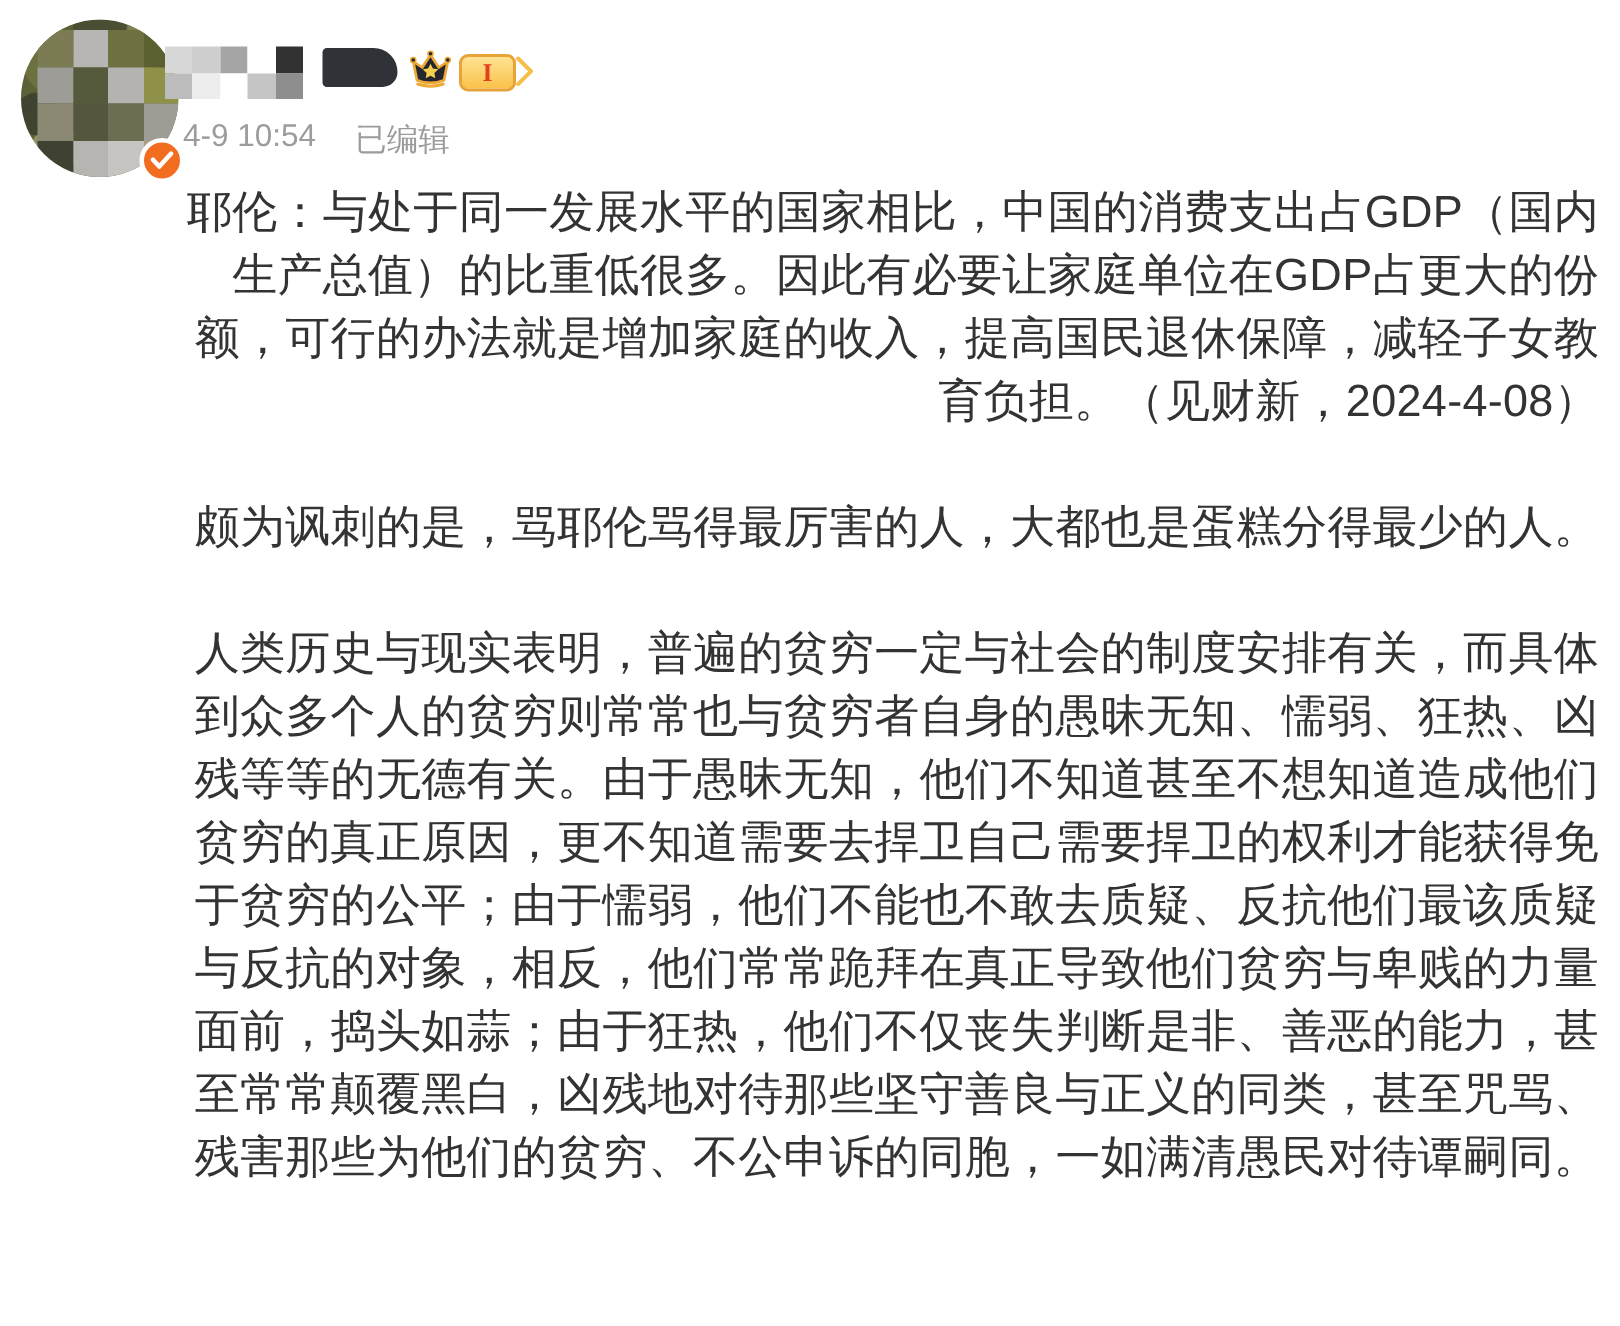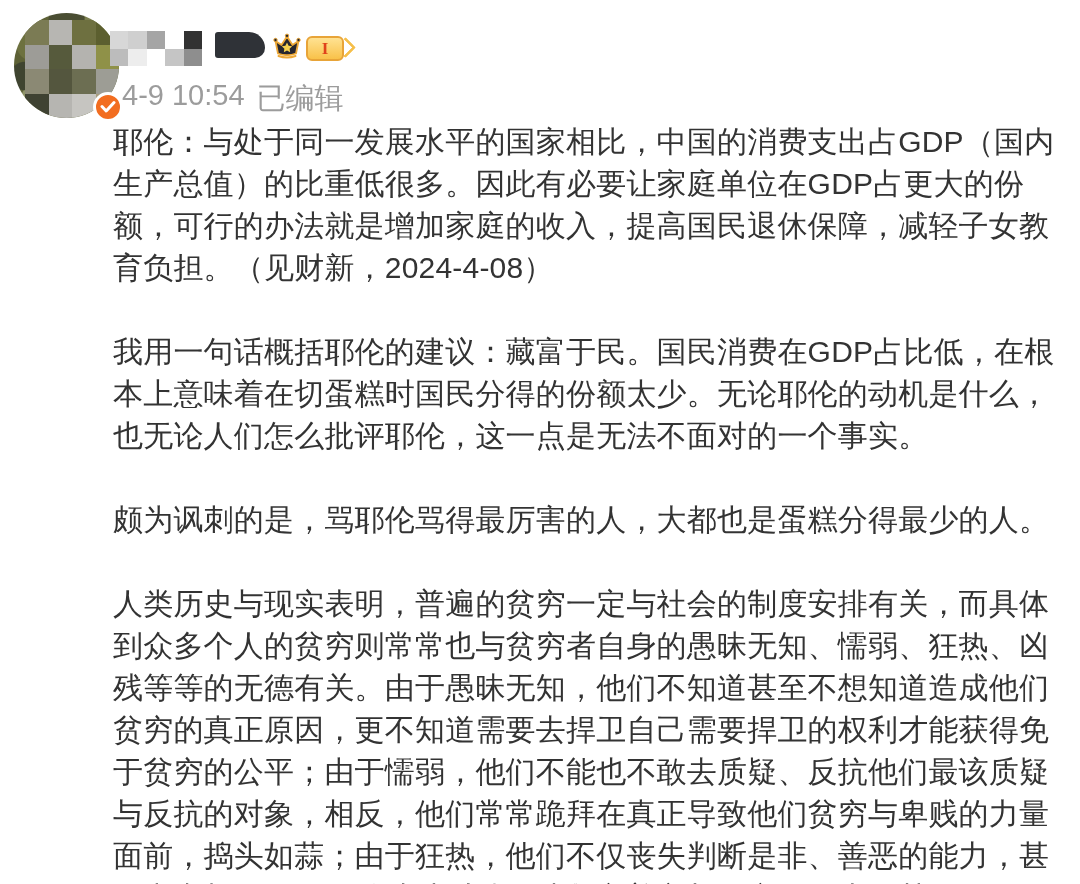--- a/index.html
+++ b/index.html
@@ -48,28 +48,28 @@
   .vip-badge::after{
     content:'';position:absolute;right:-11px;top:2px;width:12px;height:12px;
     border-top:3px solid #f6bf4a;border-right:3px solid #f6bf4a;border-radius:2px;
     transform:rotate(45deg);
   }
   .vip-letter{
     font-family:"Liberation Serif","DejaVu Serif",serif;font-size:17px;font-weight:bold;
     color:#e0421b;line-height:1;
   }
   .meta{
-    position:absolute;left:122px;top:79px;font-size:29px;color:#9c9c9c;
-    display:flex;gap:12px;white-space:nowrap;
+    position:absolute;left:122px;top:79px;font-size:21px;color:#9c9c9c;
+    display:flex;gap:26px;white-space:nowrap;
   }
   
   .post-body{position:absolute;left:113px;top:121px;width:953px;}
   .post-body p{
     margin:0 0 42px 0;font-size:30px;line-height:42px;color:#333333;
-    letter-spacing:0.2px;word-break:break-all;
+    letter-spacing:0.2px;word-break:break-all;text-align:right;
   }
   .post-body p:last-child{margin-bottom:0;}
 </style>
 </head>
 <body>
 
 <div>
 
   <div class="avatar-wrap">
     <div class="avatar-img">
@@ -128,18 +128,17 @@
     </span>
   </div>
 
   <div class="meta">
     <span>4-9 10:54</span>
     <span>已编辑</span>
   </div>
 
   <div class="post-body">
     <p>耶伦：与处于同一发展水平的国家相比，中国的消费支出占GDP（国内生产总值）的比重低很多。因此有必要让家庭单位在GDP占更大的份额，可行的办法就是增加家庭的收入，提高国民退休保障，减轻子女教育负担。（见财新，2024-4-08）</p>
-    <p>我用一句话概括耶伦的建议：藏富于民。国民消费在GDP占比低，在根本上意味着在切蛋糕时国民分得的份额太少。无论耶伦的动机是什么，也无论人们怎么批评耶伦，这一点是无法不面对的一个事实。</p>
     <p>颇为讽刺的是，骂耶伦骂得最厉害的人，大都也是蛋糕分得最少的人。</p>
     <p><span>人类历史与现实表明，普遍的贫穷一定与社会的制度安排有关，而具体到众多个人的贫穷则常常也与贫穷者自身的愚昧无知、懦弱、狂热、凶残等等的无德有关。由于愚昧无知，他们不知道甚至不想知道造成他们贫穷的真正原因，更不知道需要去捍卫自己需要捍卫的权利才能获得免于贫穷的公平；由于懦弱，他们不能也不敢去质疑、反抗他们最该质疑与反抗的对象，相反，他们常常跪拜在真正导致他们贫穷与卑贱的力量面前，捣头如蒜；由于狂热，他们不仅丧失判断是非、善恶的能力，甚至常常颠覆黑白，凶残地对待那些坚守善良与正义的同类，甚至咒骂、残害那些为他们的贫穷、不公申诉的同胞，一如满清愚民对待谭嗣同。</span></p>
   </div>
 
 </div>
 
 </body></html>

